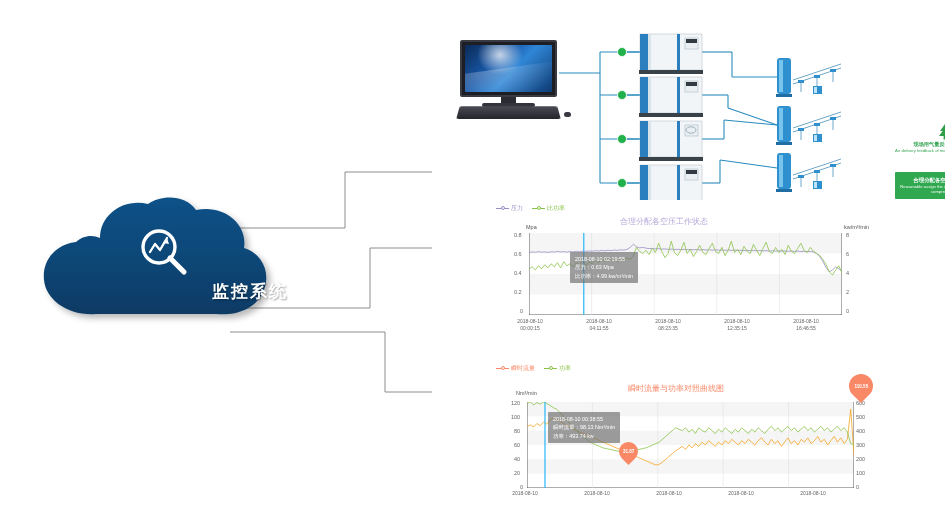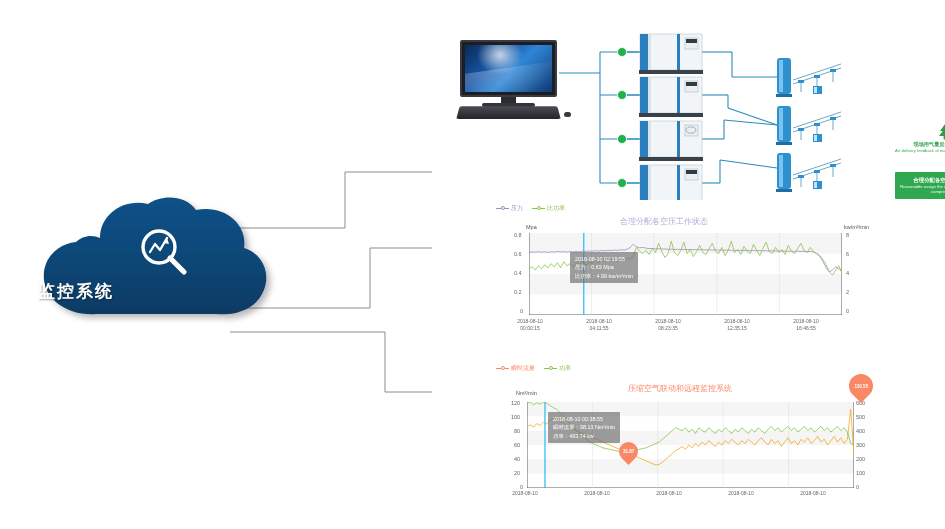--- a/index.html
+++ b/index.html
@@ -19,21 +19,21 @@
     text-shadow:1px 1px 0 rgba(0,0,0,.10);
   }
 
   
   .connectors{position:absolute;left:0;top:0;width:945px;height:529px;pointer-events:none;}
 
   
   .cloud-wrap{position:absolute;left:38px;top:196px;width:250px;height:140px;}
   .cloud-svg{position:absolute;left:0;top:0;}
   .cloud-label{
-    position:absolute;left:0;top:84px;width:250px;text-align:left;
+    position:absolute;left:0;top:84px;width:250px;text-align:right;
     color:#ffffff;font-size:17px;font-weight:bold;letter-spacing:2px;
     text-shadow:1px 1px 2px rgba(0,0,0,.35);
   }
   .cloud-icon{position:absolute;left:98px;top:28px;}
 
   
   .topology{position:absolute;left:432px;top:20px;width:510px;height:180px;}
   .topo-svg{position:absolute;left:0;top:0;}
   .monitor{position:absolute;left:28px;top:20px;width:97px;height:78px;}
   .mon-screen{
@@ -391,21 +391,21 @@
       <span class="lg-item" style="color:#f98866;">
         <span class="lg-mark"></span>
         <span>瞬时流量</span>
       </span>
       <span class="lg-item" style="color:#8bc34a;">
         <span class="lg-mark"></span>
         <span>功率</span>
       </span>
     </div>
 
-    <div class="chart-title" style="left:136px;top:21px;color:#f98866;">压缩空气联动和远程监控系统</div>
+    <div class="chart-title" style="left:136px;top:21px;color:#f98866;">瞬时流量与功率对照曲线图</div>
 
     <div class="axis-unit" style="left:24px;top:28px;">Nm³/min</div>
 
     <div class="tick-lbl" style="left:19px;top:38px;">120</div>
     <div class="tick-lbl" style="left:19px;top:52px;">100</div>
     <div class="tick-lbl" style="left:22px;top:66px;">80</div>
     <div class="tick-lbl" style="left:22px;top:80px;">60</div>
     <div class="tick-lbl" style="left:22px;top:94px;">40</div>
     <div class="tick-lbl" style="left:22px;top:108px;">20</div>
     <div class="tick-lbl" style="left:28px;top:122px;">0</div>

